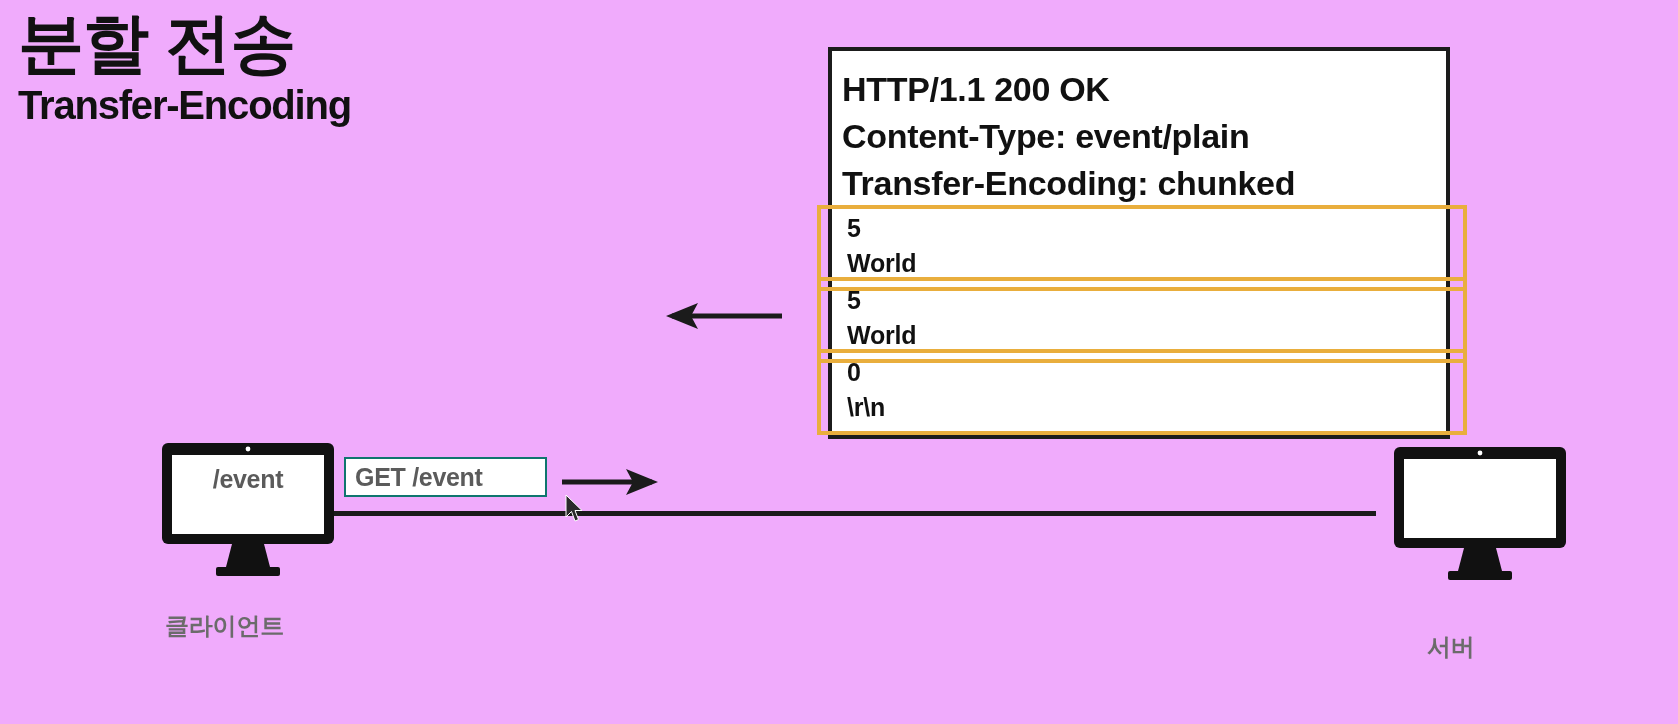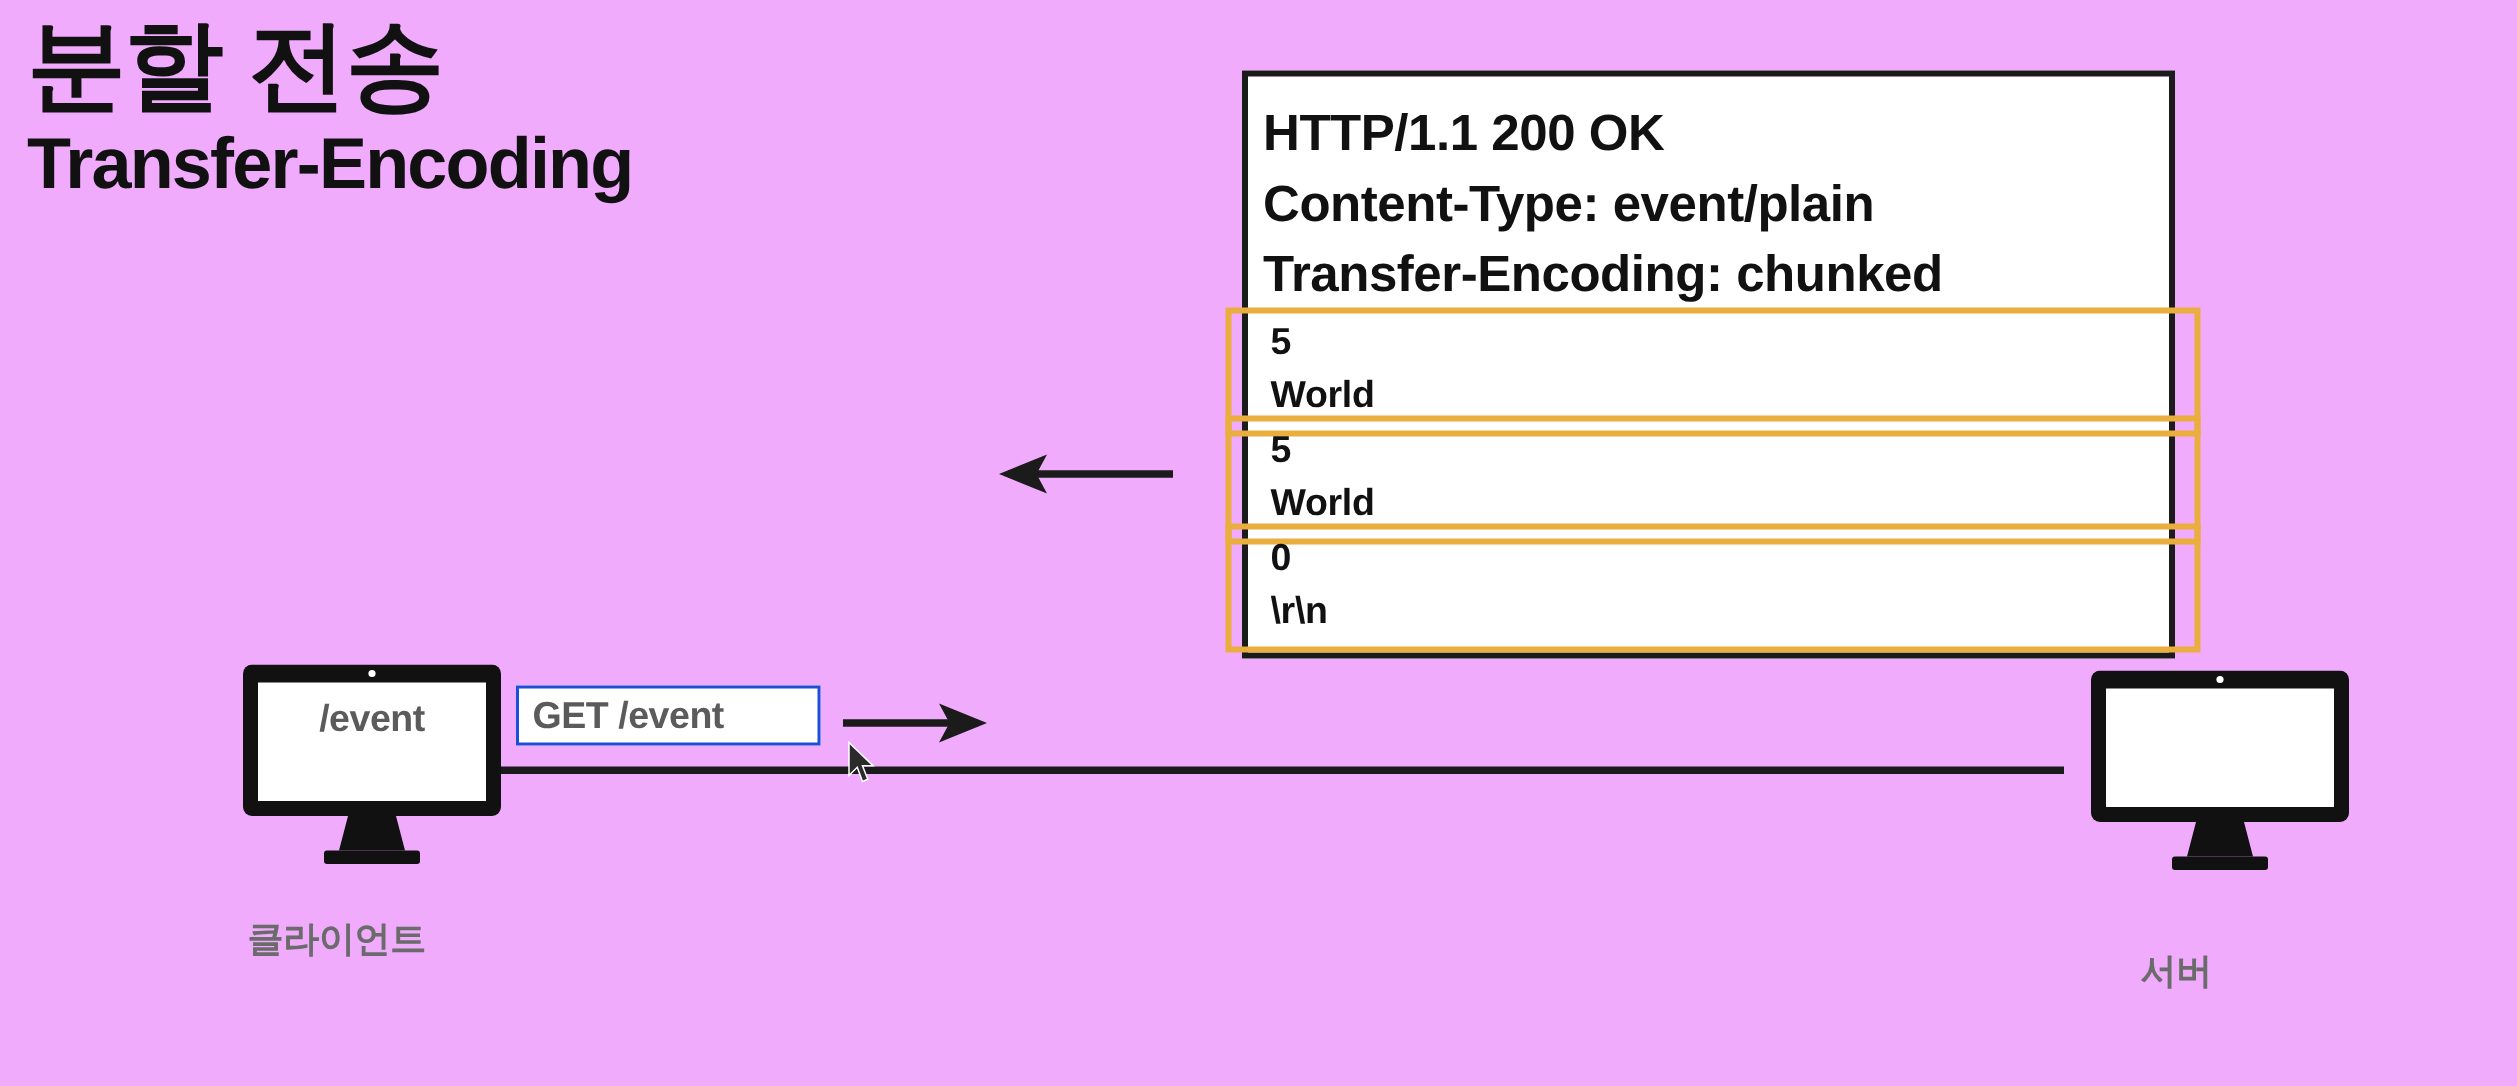--- a/index.html
+++ b/index.html
@@ -28,21 +28,21 @@
   }
   #title-korean {
     font-size: 66px;
     font-weight: 700;
     color: #111111;
     line-height: 1.08;
     letter-spacing: -1px;
     white-space: nowrap;
   }
   #title-english {
-    font-size: 48px;
+    font-size: 40px;
     font-weight: 700;
     color: #111111;
     line-height: 1.12;
     letter-spacing: -1.2px;
     margin-top: 4px;
     white-space: nowrap;
   }
 
   
   #response-box {
@@ -114,21 +114,21 @@
     background: #1b1b1b;
   }
 
   
   #request-label {
     position: absolute;
     left: 344px;
     top: 457px;
     width: 203px;
     height: 40px;
-    border: 2px solid #1d4ed8;
+    border: 2px solid #0f766e;
     box-sizing: border-box;
     background: #ffffff;
     display: flex;
     align-items: center;
   }
   #request-label-text {
     font-size: 25px;
     font-weight: 700;
     color: #5b5b5b;
     padding-left: 9px;

